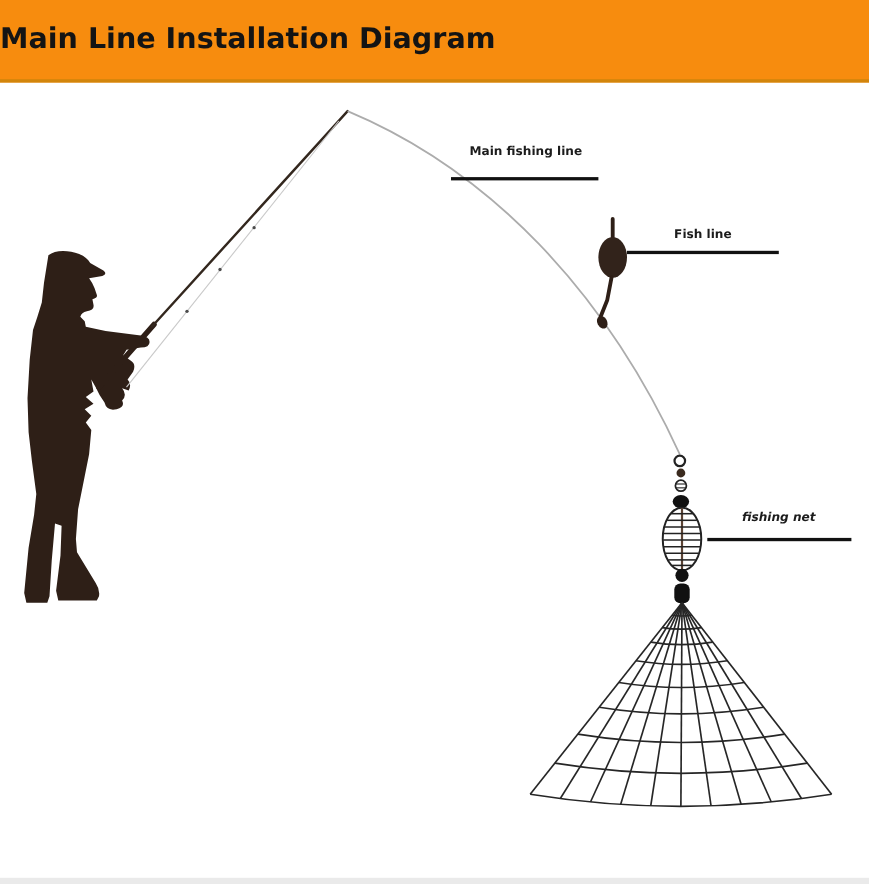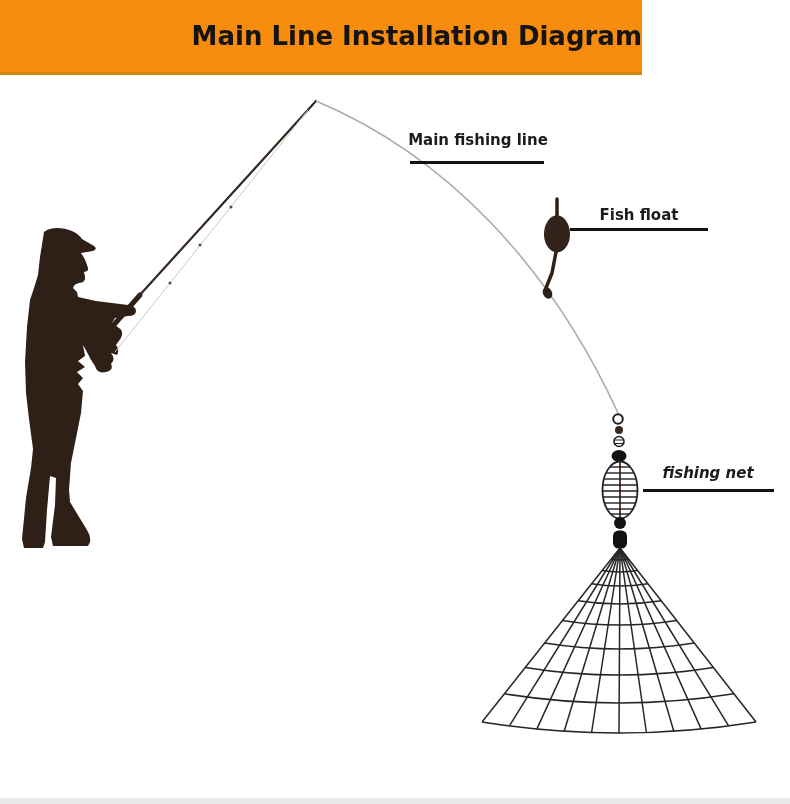--- a/index.html
+++ b/index.html
@@ -1,30 +1,30 @@
 <!DOCTYPE html>
 <html><head>
 <meta charset="utf-8">
 <style>
   html,body{margin:0;padding:0;}
   body{
     width:790px;height:804px;position:relative;background:#ffffff;overflow:hidden;
     font-family:"DejaVu Sans","Liberation Sans",sans-serif;
   }
   .banner{
-    position:absolute;top:0;left:0;width:642px;height:72px;
+    position:absolute;top:0;left:0;width:790px;height:72px;
     background:#F78C0E;border-bottom:3px solid #D2850C;
-    display:flex;align-items:center;justify-content:flex-end;
+    display:flex;align-items:center;justify-content:flex-start;
   }
   .banner h1{
     margin:0;font-size:26px;font-weight:bold;color:#141414;letter-spacing:0px;
   }
   .diagram-svg{position:absolute;top:0;left:0;}
   .callout{
-    position:absolute;font-size:15px;font-weight:bold;color:#1c1c1c;
+    position:absolute;font-size:11px;font-weight:bold;color:#1c1c1c;
     white-space:nowrap;transform:translateX(-50%);
   }
   .underline{
     position:absolute;height:3px;background:#111111;
   }
   .bottom-strip{
     position:absolute;left:0;bottom:0;width:790px;height:6px;background:#eaeaea;
   }
 </style>
 </head>
@@ -135,19 +135,19 @@
       <path d="M 525.3 667.4 Q 619 682.6 713.4 667.4"></path>
       <path d="M 504.4 693.8 Q 619 712.2 733.9 693.8"></path>
       <path d="M 482 722 Q 619 744 756 722"></path>
     </g>
   </g>
 </svg>
 
 <div class="callout" style="left:478px;top:131px;">Main fishing line</div>
 <div class="underline" style="left:410px;top:161px;width:134px;"></div>
 
-<div class="callout" style="left:639px;top:206px;">Fish float</div>
+<div class="callout" style="left:639px;top:206px;">Fish line</div>
 <div class="underline" style="left:570px;top:228px;width:138px;"></div>
 
 <div class="callout" style="left:708px;top:464px;font-style:italic;">fishing net</div>
 <div class="underline" style="left:643px;top:489px;width:131px;"></div>
 
 <div class="bottom-strip"></div>
 
 </body></html>

